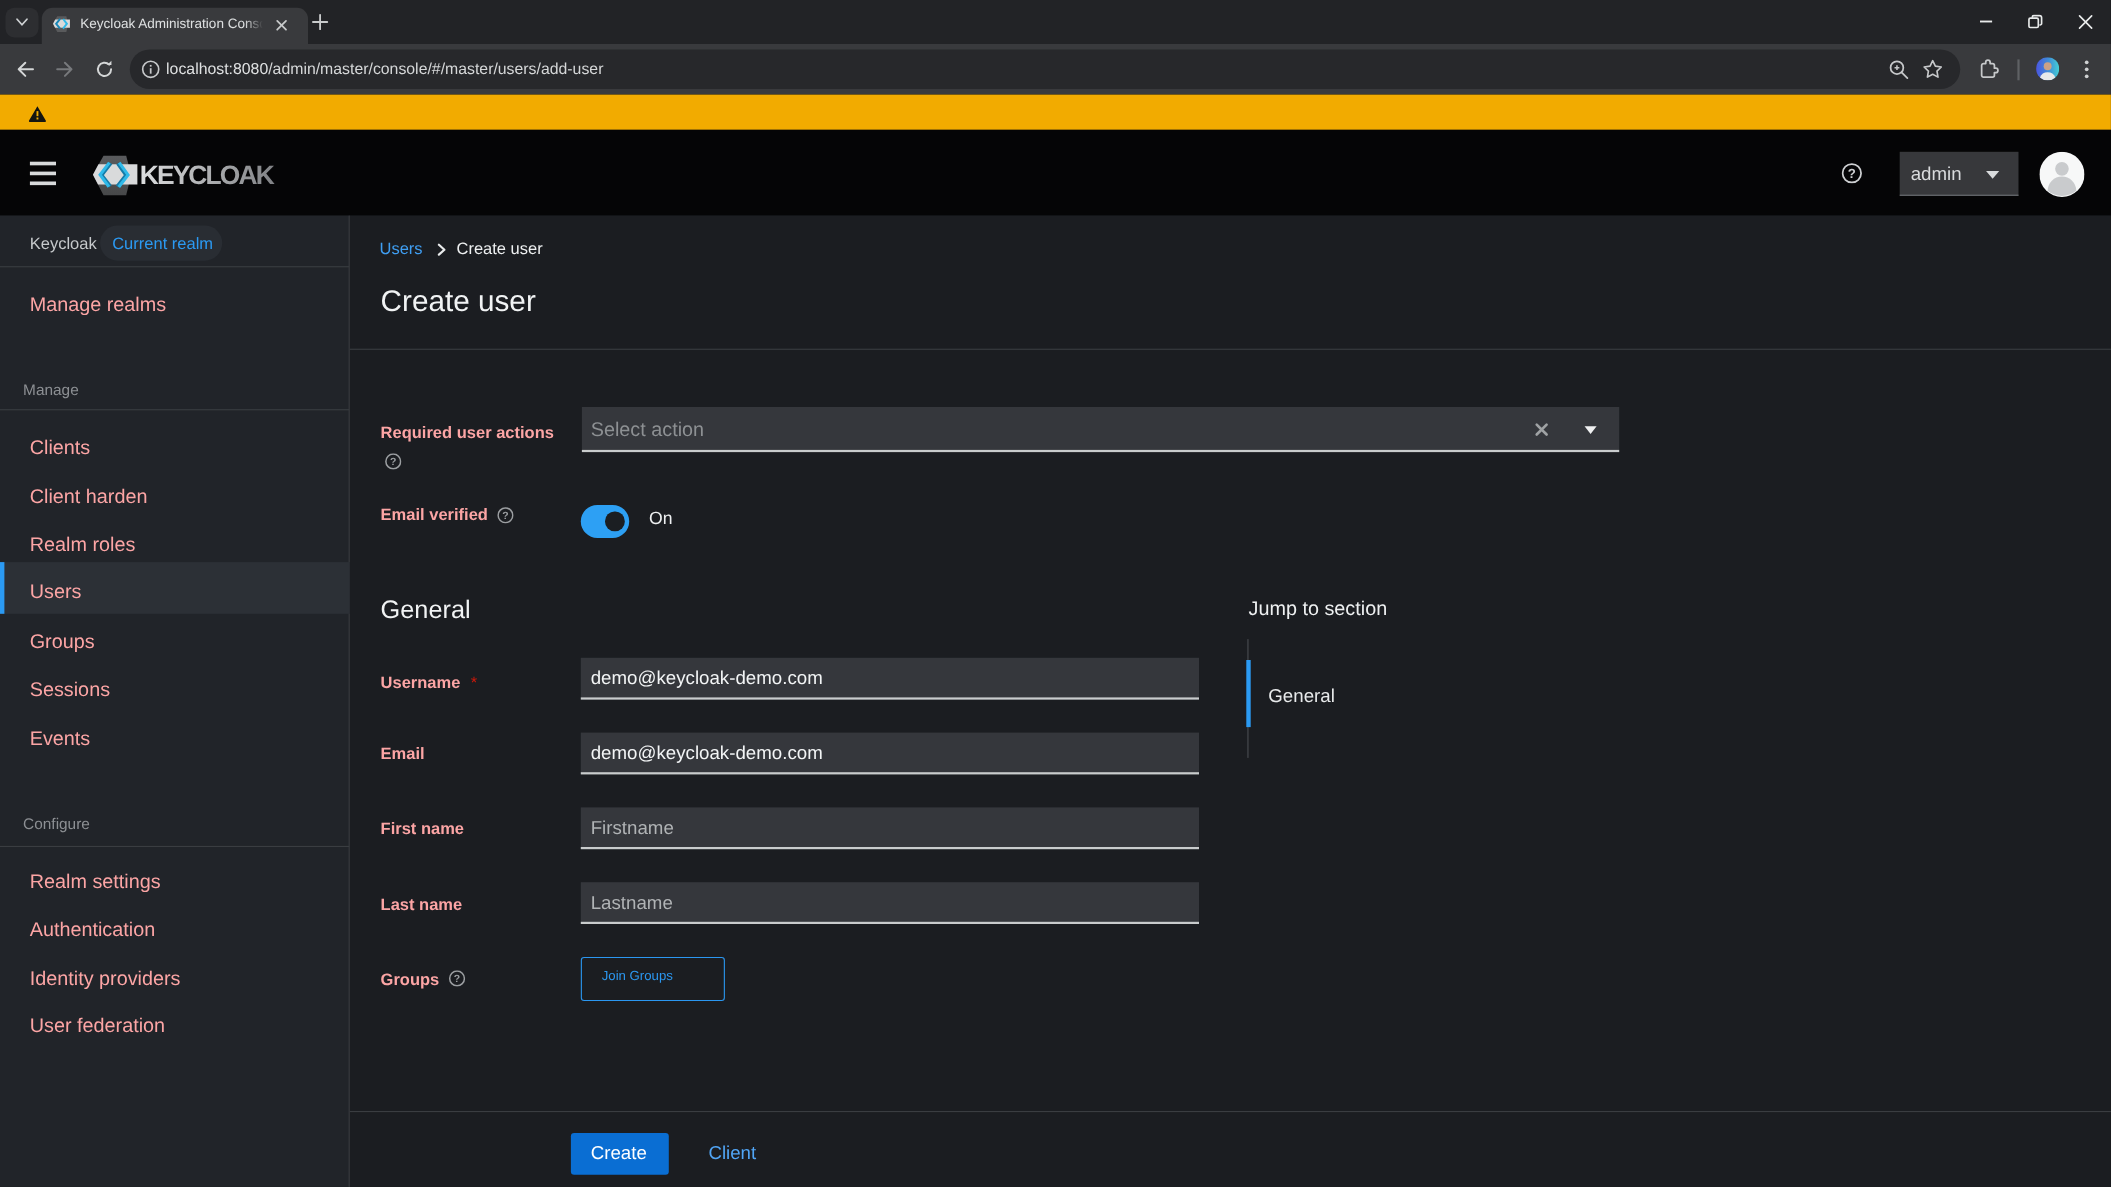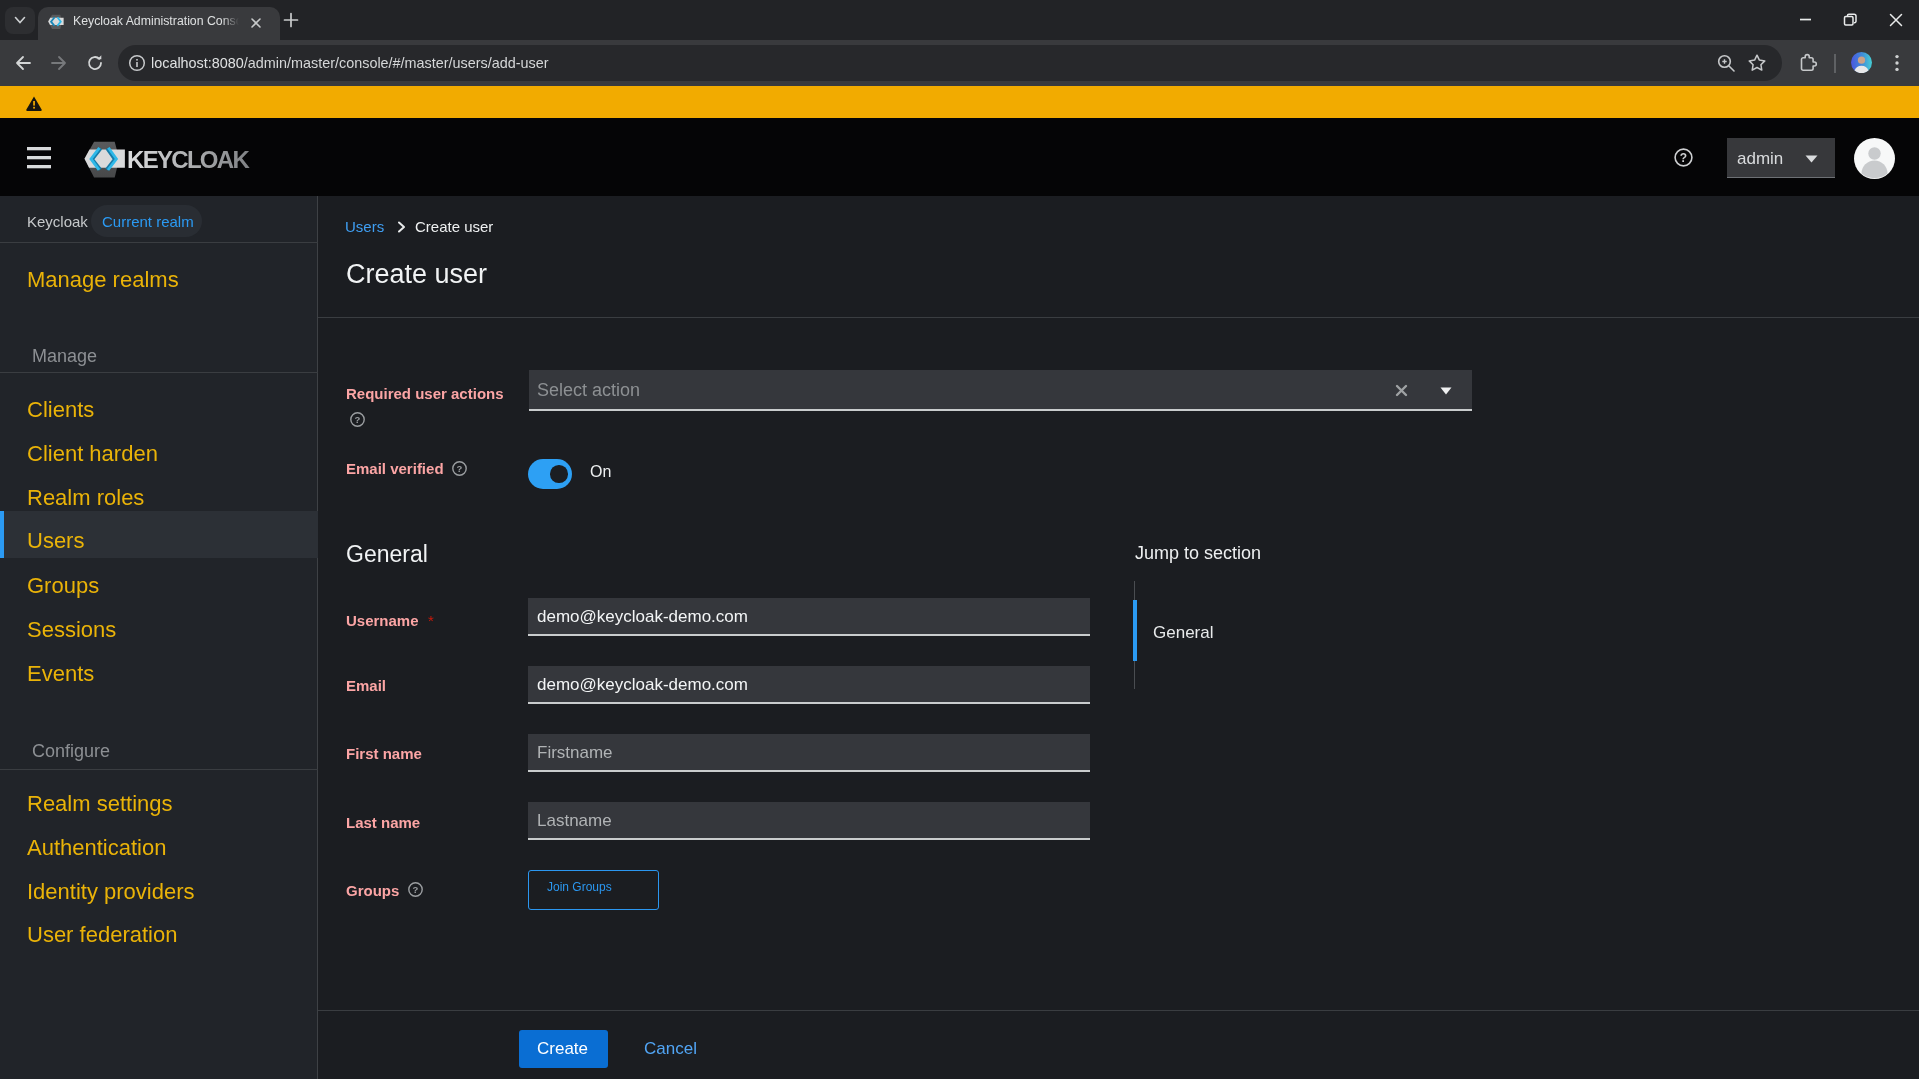--- a/index.html
+++ b/index.html
@@ -21,22 +21,22 @@
   #url span.path { color:#d5d7d8; }
 
   
   #kcpage { left:0; top:88px; width:1919px; height:991px; background:#1b1d21; }
   #banner { left:0; top:-2px; width:1919px; height:32px; background:#f2ab00; color:#151515; }
   #bannertext { left:49px; top:5px; font-size:15.3px; line-height:17px; color:#151515; }
   #masthead { left:0; top:30px; width:1919px; height:78px; background:#050506; }
   #sidebar { left:0; top:108px; width:318px; height:883px; background:#212429; border-right:1px solid #3e4145; }
   #content { left:318px; top:108px; width:1601px; height:883px; background:#1b1d21; }
 
-  .sideitem { left:27px; font-size:22px; color:#eab308; white-space:nowrap; }
-  .sidehead { left:32px; font-size:18px; color:#8c8f93; }
+  .sideitem { left:27px; font-size:18px; color:#fca5a5; white-space:nowrap; }
+  .sidehead { left:21px; font-size:14px; color:#8c8f93; }
   .sidediv { left:0; width:318px; height:1px; background:#3a3d41; }
 
   .label { font-size:15px; font-weight:bold; color:#fca5a5; white-space:nowrap; }
   .input { background:#35373c; border-bottom:2px solid #c9cccd; }
   .ivalue { font-size:17px; color:#f3f5f6; }
   .placeholder { font-size:17px; color:#b0b3b5; }
   .helpicon { width:15px; height:15px; }
   a.blue { color:#3f9ef2; text-decoration:none; }
 
   svg { display:block; }
@@ -272,16 +272,16 @@
     <div class="abs" style="left:547px;top:792px;font-size:12px;color:#2b97f0">Join Groups</div>
 
     <div class="abs" style="left:1135px;top:455px;font-size:18px;color:#eef0f1">Jump to section</div>
     <div class="abs" style="left:1133.5px;top:493px;width:1.5px;height:108px;background:#4a4d51"></div>
     <div class="abs" style="left:1132.5px;top:512px;width:4px;height:61px;background:#2b9af3"></div>
     <div class="abs" style="left:1153px;top:535px;font-size:17px;color:#e8eaeb">General</div>
 
     <div class="abs" style="left:318px;top:921.5px;width:1601px;height:1px;background:#3a3d41"></div>
     <div class="abs" style="left:519px;top:942px;width:89px;height:38px;border-radius:3px;background:#0a6ed3"></div>
     <div class="abs" style="left:537px;top:951px;font-size:17px;color:#fff">Create</div>
-    <div class="abs" style="left:644px;top:951px;font-size:17px;color:#51a5f5">Cancel</div>
+    <div class="abs" style="left:644px;top:951px;font-size:17px;color:#51a5f5">Client</div>
   </div>
 
 </div>
 
 </body></html>

